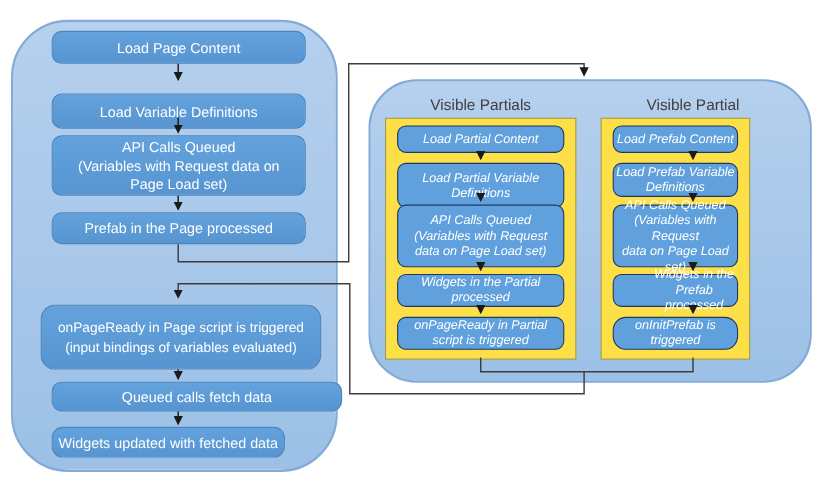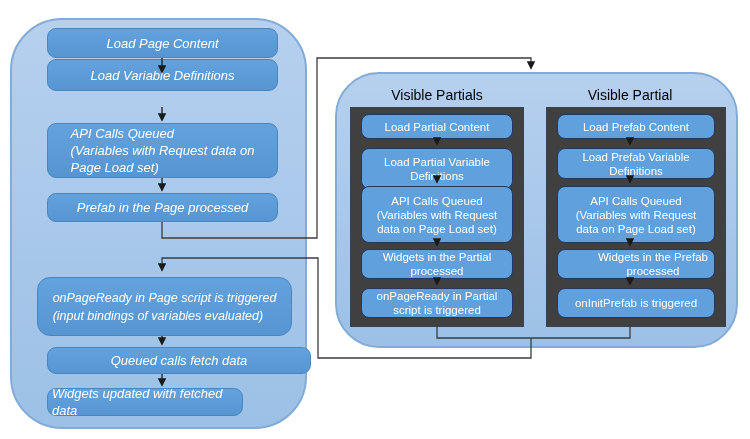--- a/index.html
+++ b/index.html
@@ -12,94 +12,95 @@
     background:linear-gradient(180deg,#b6d0ee 0%,#9cc0e6 100%);
     border:2px solid #82abd8;
   }
   .left-container{left:10px;top:18px;width:297px;height:411px;border-radius:52px;}
   .right-container{left:335px;top:72px;width:403px;height:276px;border-radius:44px;}
   .pbox{
     position:absolute;box-sizing:border-box;
     background:linear-gradient(180deg,#64a2dd 0%,#5695d1 100%);
     border:1px solid #4a86be;border-radius:9px;
     color:#ffffff;font-size:13px;line-height:17px;font-weight:400;
-    display:flex;align-items:center;justify-content:center;text-align:left;
-    white-space:pre-line;padding:2px 4px;font-style:italic;
+    display:flex;align-items:center;justify-content:center;text-align:center;
+    white-space:pre-line;padding:2px 4px;
   }
   .pbox.wide{border-radius:13px;font-size:12.5px;line-height:18px;}
   .col{
-    position:absolute;box-sizing:border-box;background:#404040;
+    position:absolute;box-sizing:border-box;background:#fde047;
     border:1px solid rgba(40,70,110,0.45);
+    font-style:italic;
   }
   .cbox{
     position:absolute;left:10px;right:10px;box-sizing:border-box;
     background:#5fa0dd;border:1.5px solid #1f3864;border-radius:8px;
     color:#ffffff;font-size:11.5px;line-height:14px;font-weight:400;
     display:flex;align-items:center;justify-content:center;text-align:center;
     white-space:pre-line;padding:1px 2px;
   }
   .col-label{
-    position:absolute;color:#000000;font-size:14px;line-height:16px;
+    position:absolute;color:#404040;font-size:14px;line-height:16px;
     text-align:center;white-space:nowrap;
   }
   #wires{position:absolute;left:0;top:0;pointer-events:none;}
 </style>
 </head>
 <body>
 
 <div id="canvas">
 
   <div class="container left-container"></div>
 
   <div class="pbox" style="left:47px;top:28px;width:231px;height:30px;">Load Page Content</div>
 
-  <div class="pbox" style="left:47px;top:59px;width:231px;height:32px;">Load Variable Definitions</div>
+  <div class="pbox" style="left:47px;top:85px;width:231px;height:32px;">Load Variable Definitions</div>
 
   <div class="pbox" style="left:47px;top:123px;width:231px;height:55px;">API Calls Queued
 (Variables with Request data on
 Page Load set)</div>
 
   <div class="pbox" style="left:47px;top:193px;width:231px;height:29px;">Prefab in the Page processed</div>
 
   <div class="pbox wide" style="left:37px;top:277px;width:255px;height:59px;">onPageReady in Page script is triggered
 (input bindings of variables evaluated)</div>
 
   <div class="pbox" style="left:47px;top:347px;width:264px;height:27px;">Queued calls fetch data</div>
 
-  <div class="pbox" style="left:47px;top:388px;width:196px;height:28px;">Widgets updated with fetched data</div>
+  <div class="pbox" style="left:47px;top:388px;width:212px;height:28px;border-radius:10px;">Widgets updated with fetched data</div>
 
   <div class="container right-container"></div>
 
   <div class="col-label" style="left:350px;top:87px;width:174px;">Visible Partials</div>
 
   <div class="col-label" style="left:546px;top:87px;width:168px;">Visible Partial</div>
 
   <div class="col" style="left:350px;top:107px;width:174px;height:220px;">
     <div class="cbox" style="top:6px;height:25px;">Load Partial Content</div>
     <div class="cbox" style="top:40px;height:41px;">Load Partial Variable
 Definitions</div>
     <div class="cbox" style="top:78px;height:57px;">API Calls Queued
 (Variables with Request
 data on Page Load set)</div>
     <div class="cbox" style="top:141px;height:30px;">Widgets in the Partial
 processed</div>
     <div class="cbox" style="top:180px;height:30px;">onPageReady in Partial
 script is triggered</div>
   </div>
 
-  <div class="col" style="left:546px;top:107px;width:180px;height:220px;">
+  <div class="col" style="left:546px;top:107px;width:136px;height:220px;">
     <div class="cbox" style="top:6px;height:25px;">Load Prefab Content</div>
     <div class="cbox" style="top:40px;height:31px;">Load Prefab Variable
 Definitions</div>
     <div class="cbox" style="top:78px;height:57px;">API Calls Queued
 (Variables with Request
 data on Page Load set)</div>
     <div class="cbox" style="top:141px;height:30px;padding-left:36px;">Widgets in the Prefab
 processed</div>
-    <div class="cbox" style="top:180px;height:30px;">onInitPrefab is triggered</div>
+    <div class="cbox" style="top:180px;height:30px;border-radius:12px;">onInitPrefab is triggered</div>
   </div>
 
   <svg id="wires" width="750" height="439" viewBox="0 0 750 439">
     <defs>
       <marker id="ah" viewBox="0 0 10 10" refX="8" refY="5" markerWidth="6.5" markerHeight="6.5" orient="auto-start-reverse">
         <path d="M0,0 L10,5 L0,10 z" fill="#1a1a1a"></path>
       </marker>
     </defs>
 
     <g stroke="#1a1a1a" stroke-width="1.3" fill="none">

